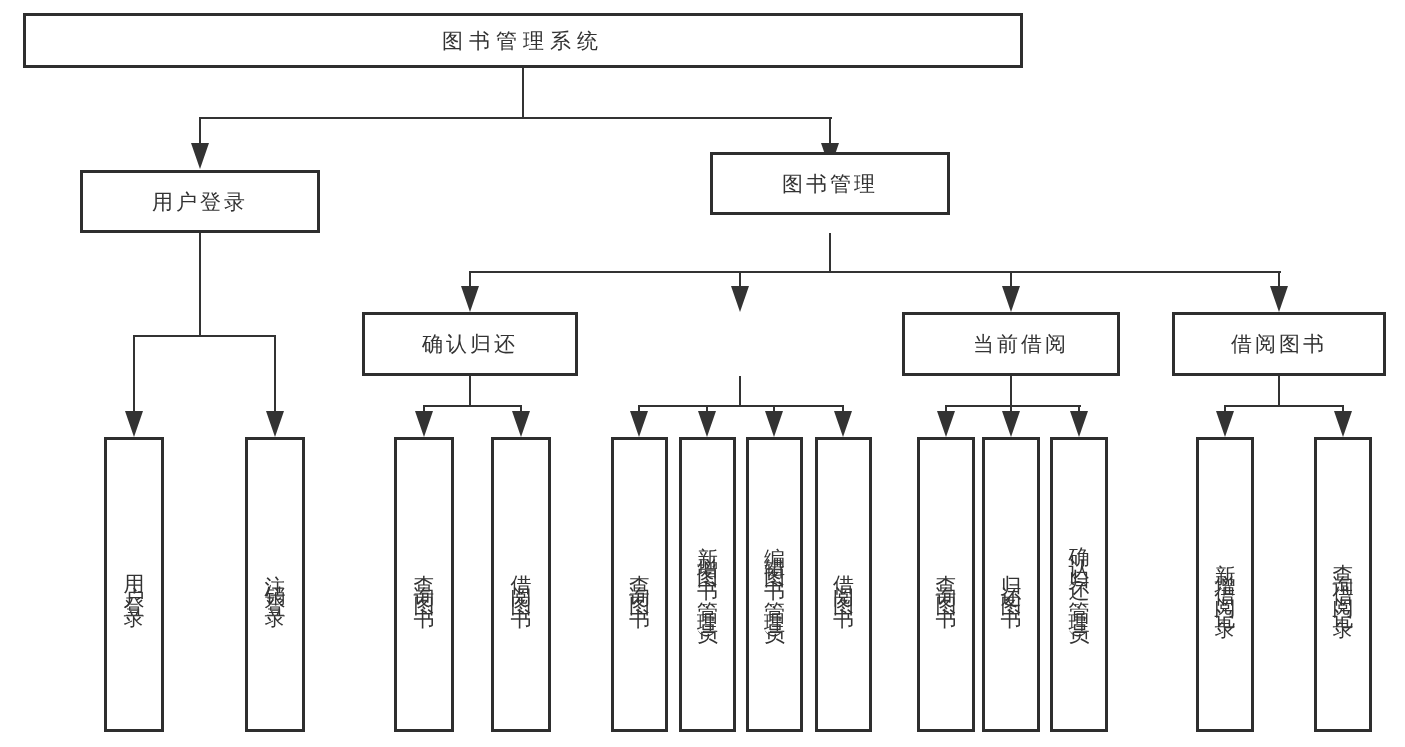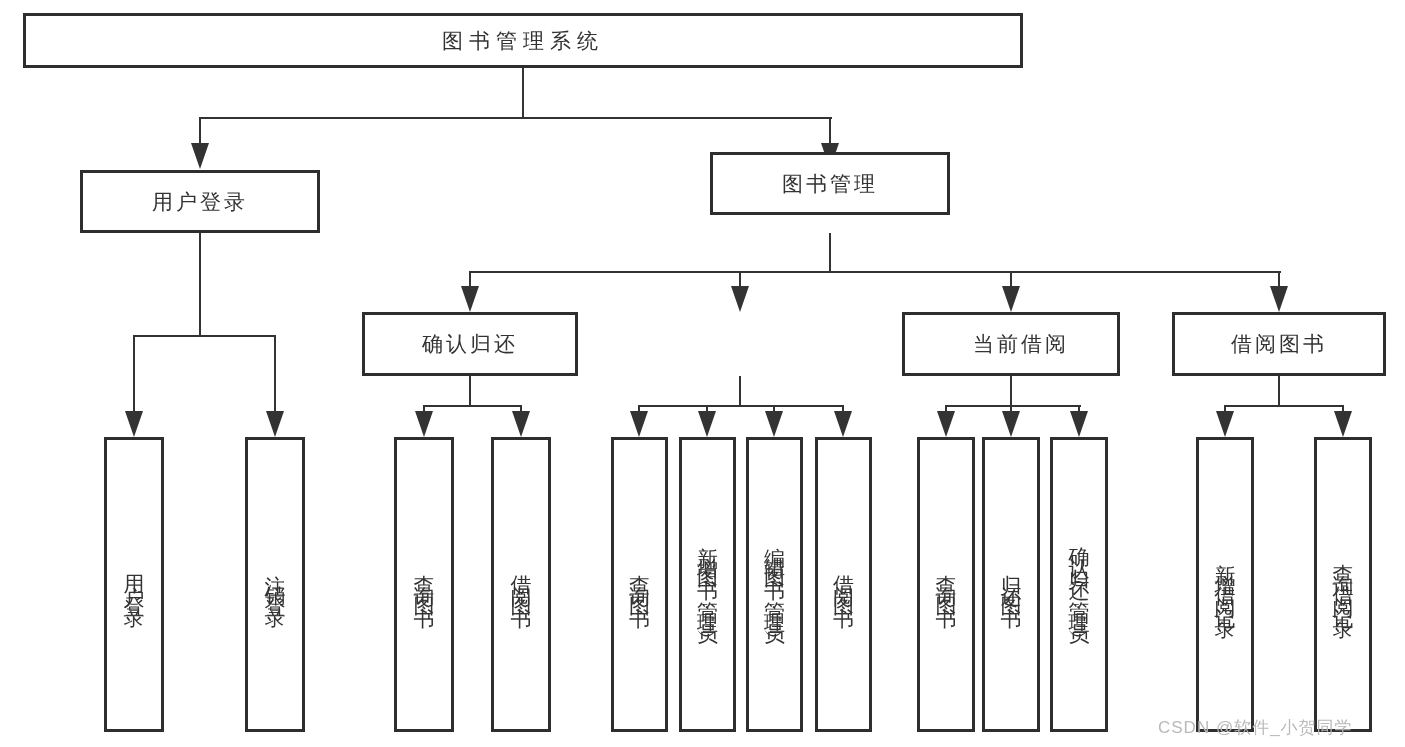--- a/index.html
+++ b/index.html
@@ -151,15 +151,14 @@
     <span>确认归还（管理员）</span>
   </div>
 
   <div class="box v" style="left:1196px;top:437px;width:58px;height:295px;">
     <span>新增借阅记录</span>
   </div>
   <div class="box v" style="left:1314px;top:437px;width:58px;height:295px;">
     <span>查询借阅记录</span>
   </div>
 
-  <div class="watermark">CSDN @软件_小贺同学</div>
 
 </div>
 
 </body></html>

